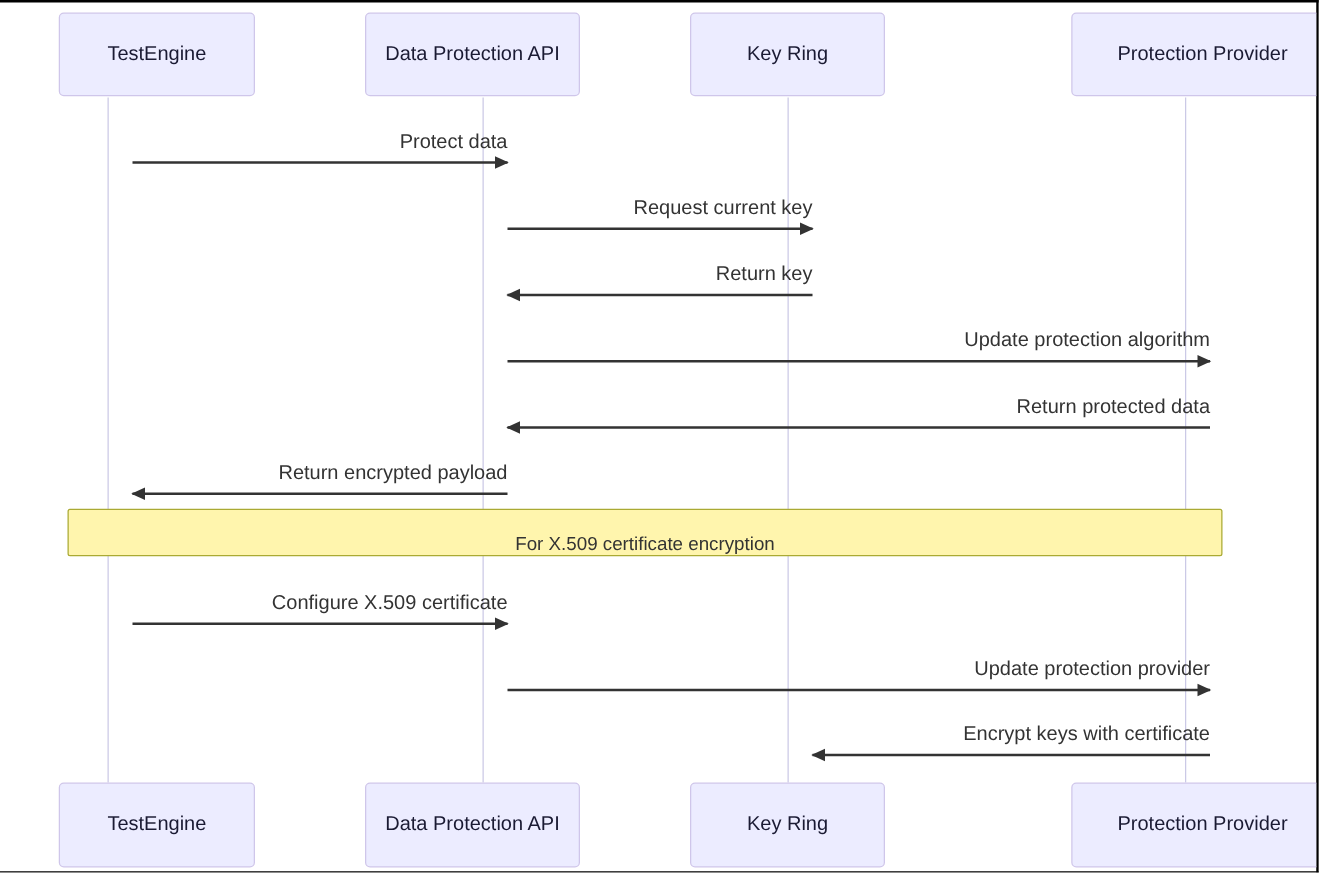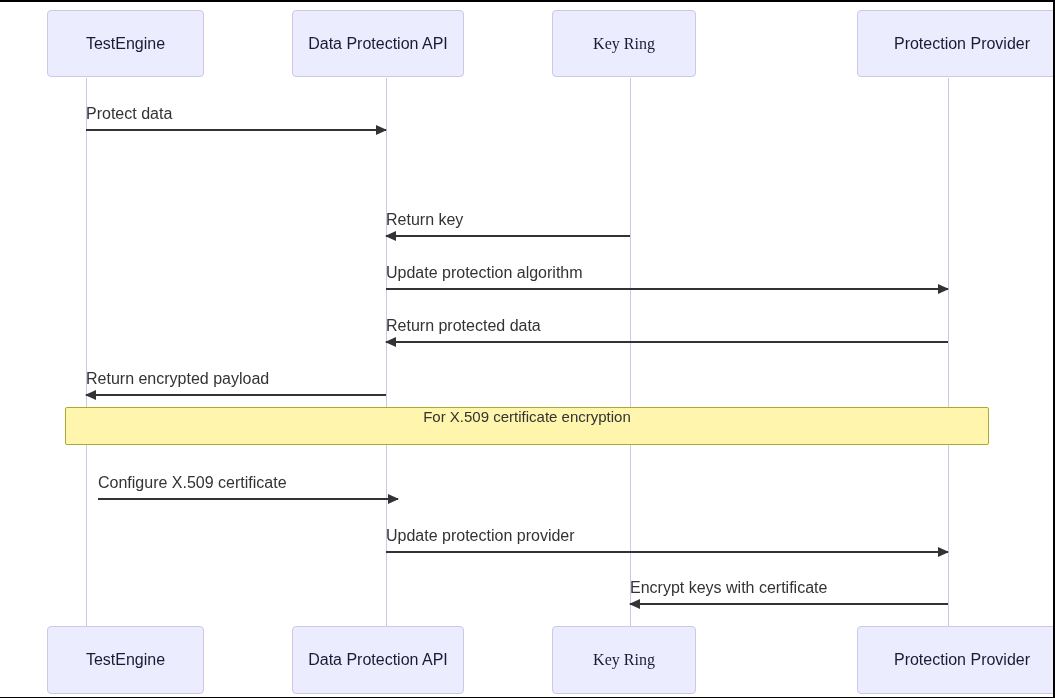--- a/index.html
+++ b/index.html
@@ -38,25 +38,25 @@
     border:1px solid var(--actor-border);
     border-radius:4px;
     display:flex;align-items:center;justify-content:center;
     font-size:16px;
     color:#1a1a33;
   }
   .actor.top{top:8px;height:67px;}
   .actor.bottom{top:624px;height:68px;}
   .a1{left:8px;width:157px;margin-left:39px;}
   .a2{left:292px;width:172px;}
-  .a3{left:552px;width:144px;font-family:Liberation Serif, serif;}
+  .a3{left:552px;width:156px;}
   .a4{left:857px;width:210px;}
   .message{
     position:absolute;
-    display:flex;flex-direction:column;align-items:flex-start;
+    display:flex;flex-direction:column;align-items:flex-end;padding-left:20px;
   }
   .msg-label{
     font-size:16px;line-height:21px;
     margin-bottom:5px;
     white-space:nowrap;
     color:var(--text);
   }
   .msg-line{
     position:relative;
     width:100%;height:1.5px;
@@ -73,26 +73,26 @@
   .msg-line.head-left::before{
     content:"";position:absolute;
     left:-1px;top:-4.5px;
     width:0;height:0;
     border-right:11px solid var(--message-line);
     border-top:5px solid transparent;
     border-bottom:5px solid transparent;
   }
   .note{
     position:absolute;
-    left:65px;top:405px;width:924px;height:38px;
+    left:54px;top:405px;width:924px;height:38px;
     box-sizing:border-box;
     background:var(--note-fill);
     border:1px solid var(--note-border);
     border-radius:2px;
-    display:flex;align-items:flex-start;justify-content:center;
+    display:flex;align-items:flex-end;justify-content:center;
     font-size:15px;
   }
 </style>
 </head>
 <body>
 
 <div class="stage">
 
   <div class="lifeline" style="left:85.5px"></div>
   <div class="lifeline" style="left:385.5px"></div>
@@ -110,20 +110,24 @@
   </div>
   <div class="actor top a4">
     <span>Protection Provider</span>
   </div>
 
   <div class="message" style="left:86px;top:101px;width:300px">
     <div class="msg-label">Protect data</div>
     <div class="msg-line head-right"></div>
   </div>
 
+  <div class="message" style="left:386px;top:154px;width:244px">
+    <div class="msg-label">Request current key</div>
+    <div class="msg-line head-right"></div>
+  </div>
 
   <div class="message" style="left:386px;top:207px;width:244px">
     <div class="msg-label">Return key</div>
     <div class="msg-line head-left"></div>
   </div>
 
   <div class="message" style="left:386px;top:260px;width:562px">
     <div class="msg-label">Update protection algorithm</div>
     <div class="msg-line head-right"></div>
   </div>
@@ -135,21 +139,21 @@
 
   <div class="message" style="left:386px;top:313px;width:562px">
     <div class="msg-label">Return protected data</div>
     <div class="msg-line head-left"></div>
   </div>
 
   <div class="note">
     <span>For X.509 certificate encryption</span>
   </div>
 
-  <div class="message" style="left:98px;top:470px;width:300px">
+  <div class="message" style="left:86px;top:470px;width:300px">
     <div class="msg-label">Configure X.509 certificate</div>
     <div class="msg-line head-right"></div>
   </div>
 
   <div class="message" style="left:630px;top:575px;width:318px">
     <div class="msg-label">Encrypt keys with certificate</div>
     <div class="msg-line head-left"></div>
   </div>
 
   <div class="message" style="left:386px;top:523px;width:562px">

